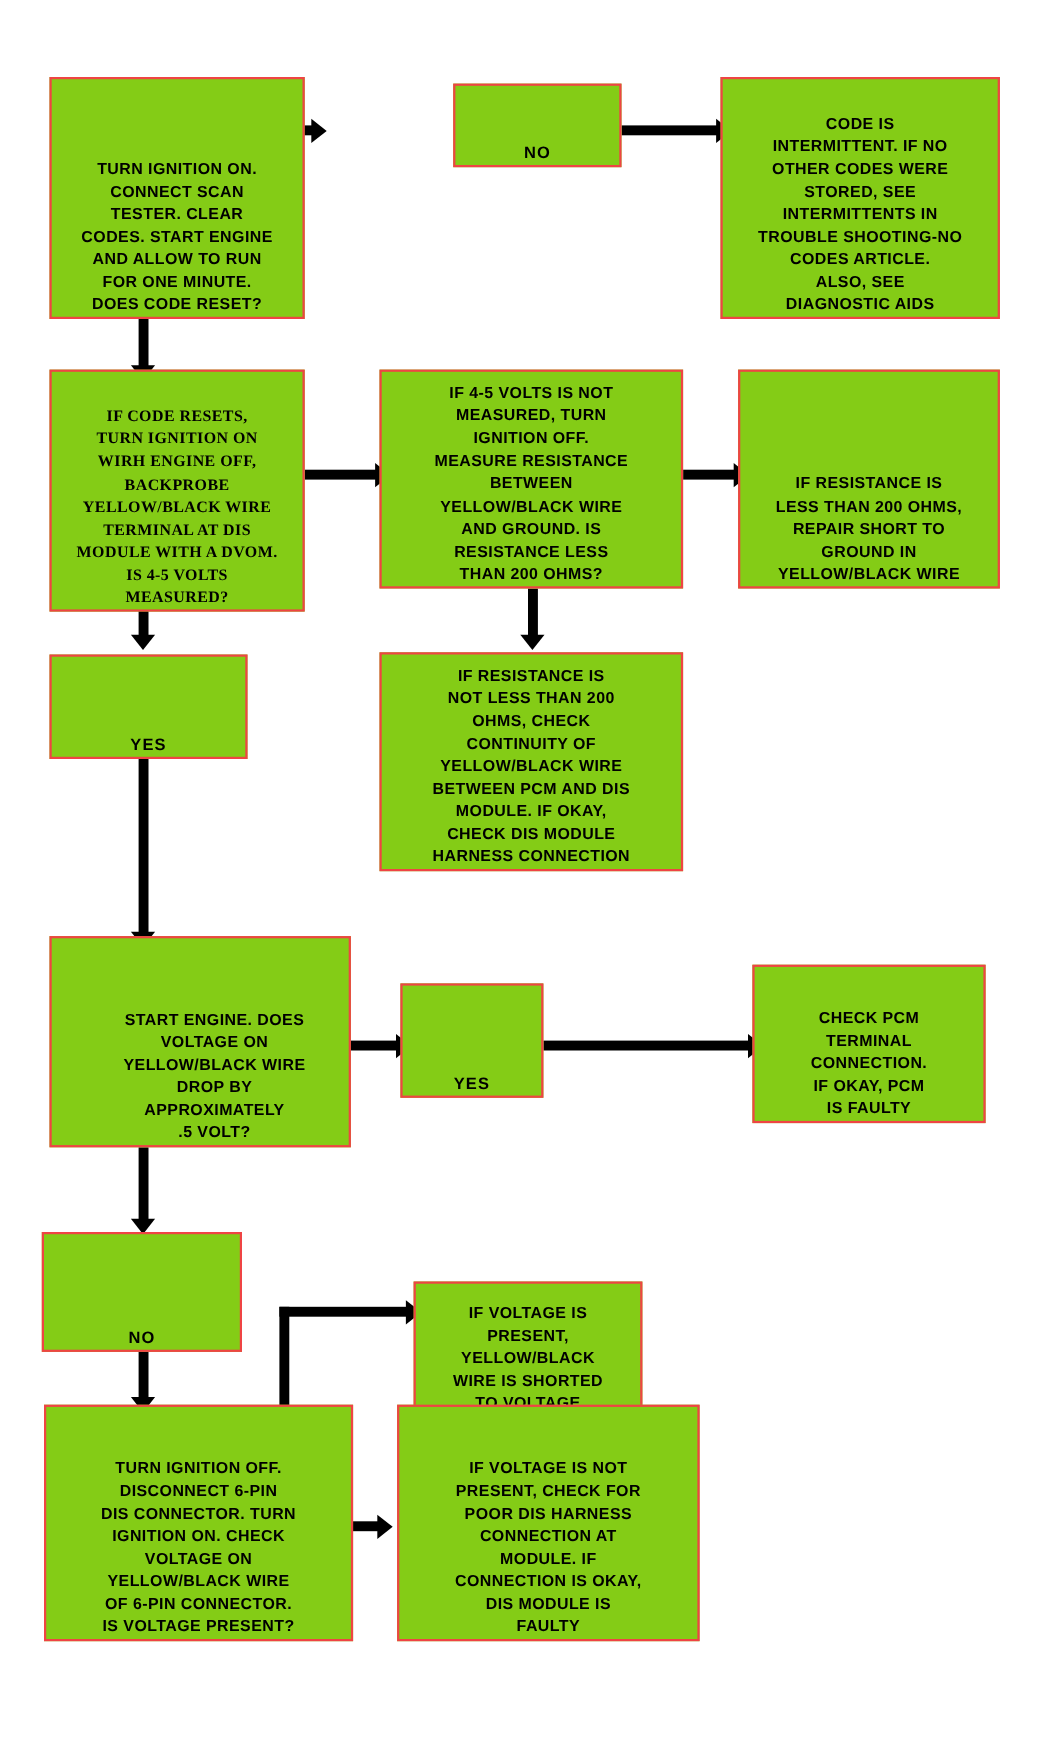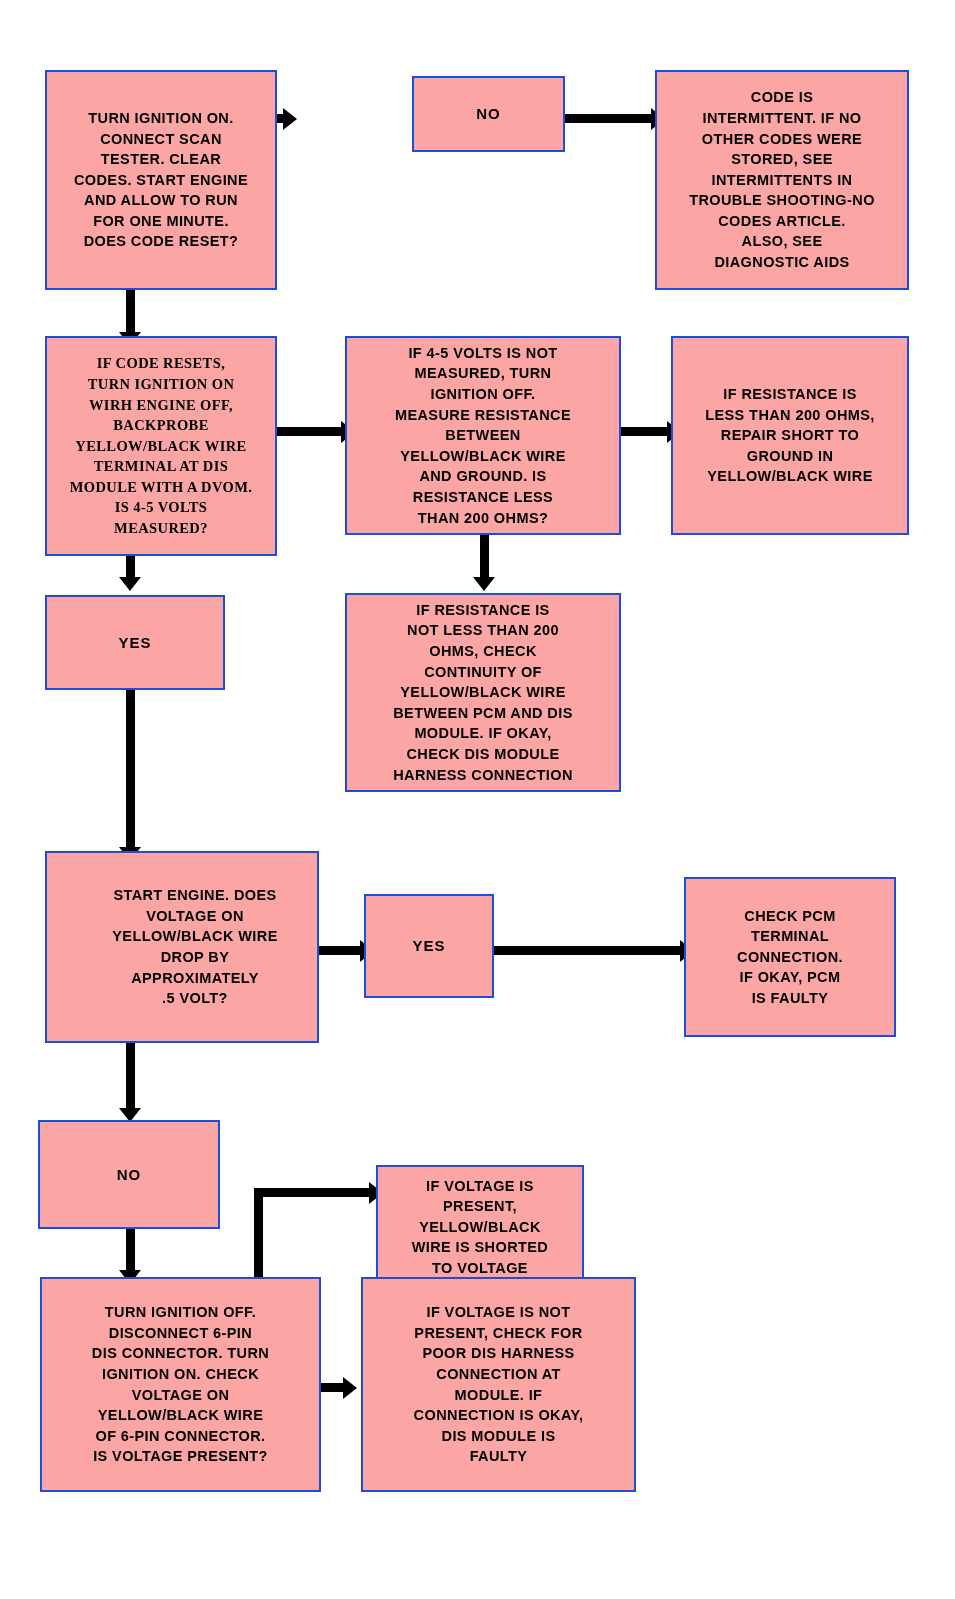--- a/index.html
+++ b/index.html
@@ -12,24 +12,24 @@
     position: relative;
     width: 955px;
     height: 1599px;
     background: #ffffff;
     overflow: hidden;
     font-family: "Liberation Sans", "DejaVu Sans", sans-serif;
   }
   .node {
     position: absolute;
     box-sizing: border-box;
-    border: 2px solid #1d4ed8;
-    background: #fca5a5;
+    border: 2px solid #ef4444;
+    background: #84cc16;
     display: flex;
-    align-items: center;
+    align-items: flex-end;
     justify-content: center;
     text-align: center;
     z-index: 3;
   }
   .node .txt {
     display: block;
     white-space: pre-line;
     color: #000000;
     font-weight: bold;
     font-size: 14.5px;
@@ -186,21 +186,21 @@
 YELLOW/BLACK WIRE
 DROP BY
 APPROXIMATELY
 .5 VOLT?</span>
   </div>
 
   <div class="node small" style="left:364px; top:894px; width:130px; height:104px;">
     <span class="txt">YES</span>
   </div>
 
-  <div class="node" style="left:684px; top:877px; width:212px; height:160px;">
+  <div class="node" style="left:684px; top:877px; width:212px; height:144px;">
     <span class="txt">CHECK PCM
 TERMINAL
 CONNECTION.
 IF OKAY, PCM
 IS FAULTY</span>
   </div>
 
   <div class="conn conn-v" style="left:126px; top:1229px; height:48px;"></div>
   <div class="arrow-d" style="left:119px; top:1270px;"></div>
 

